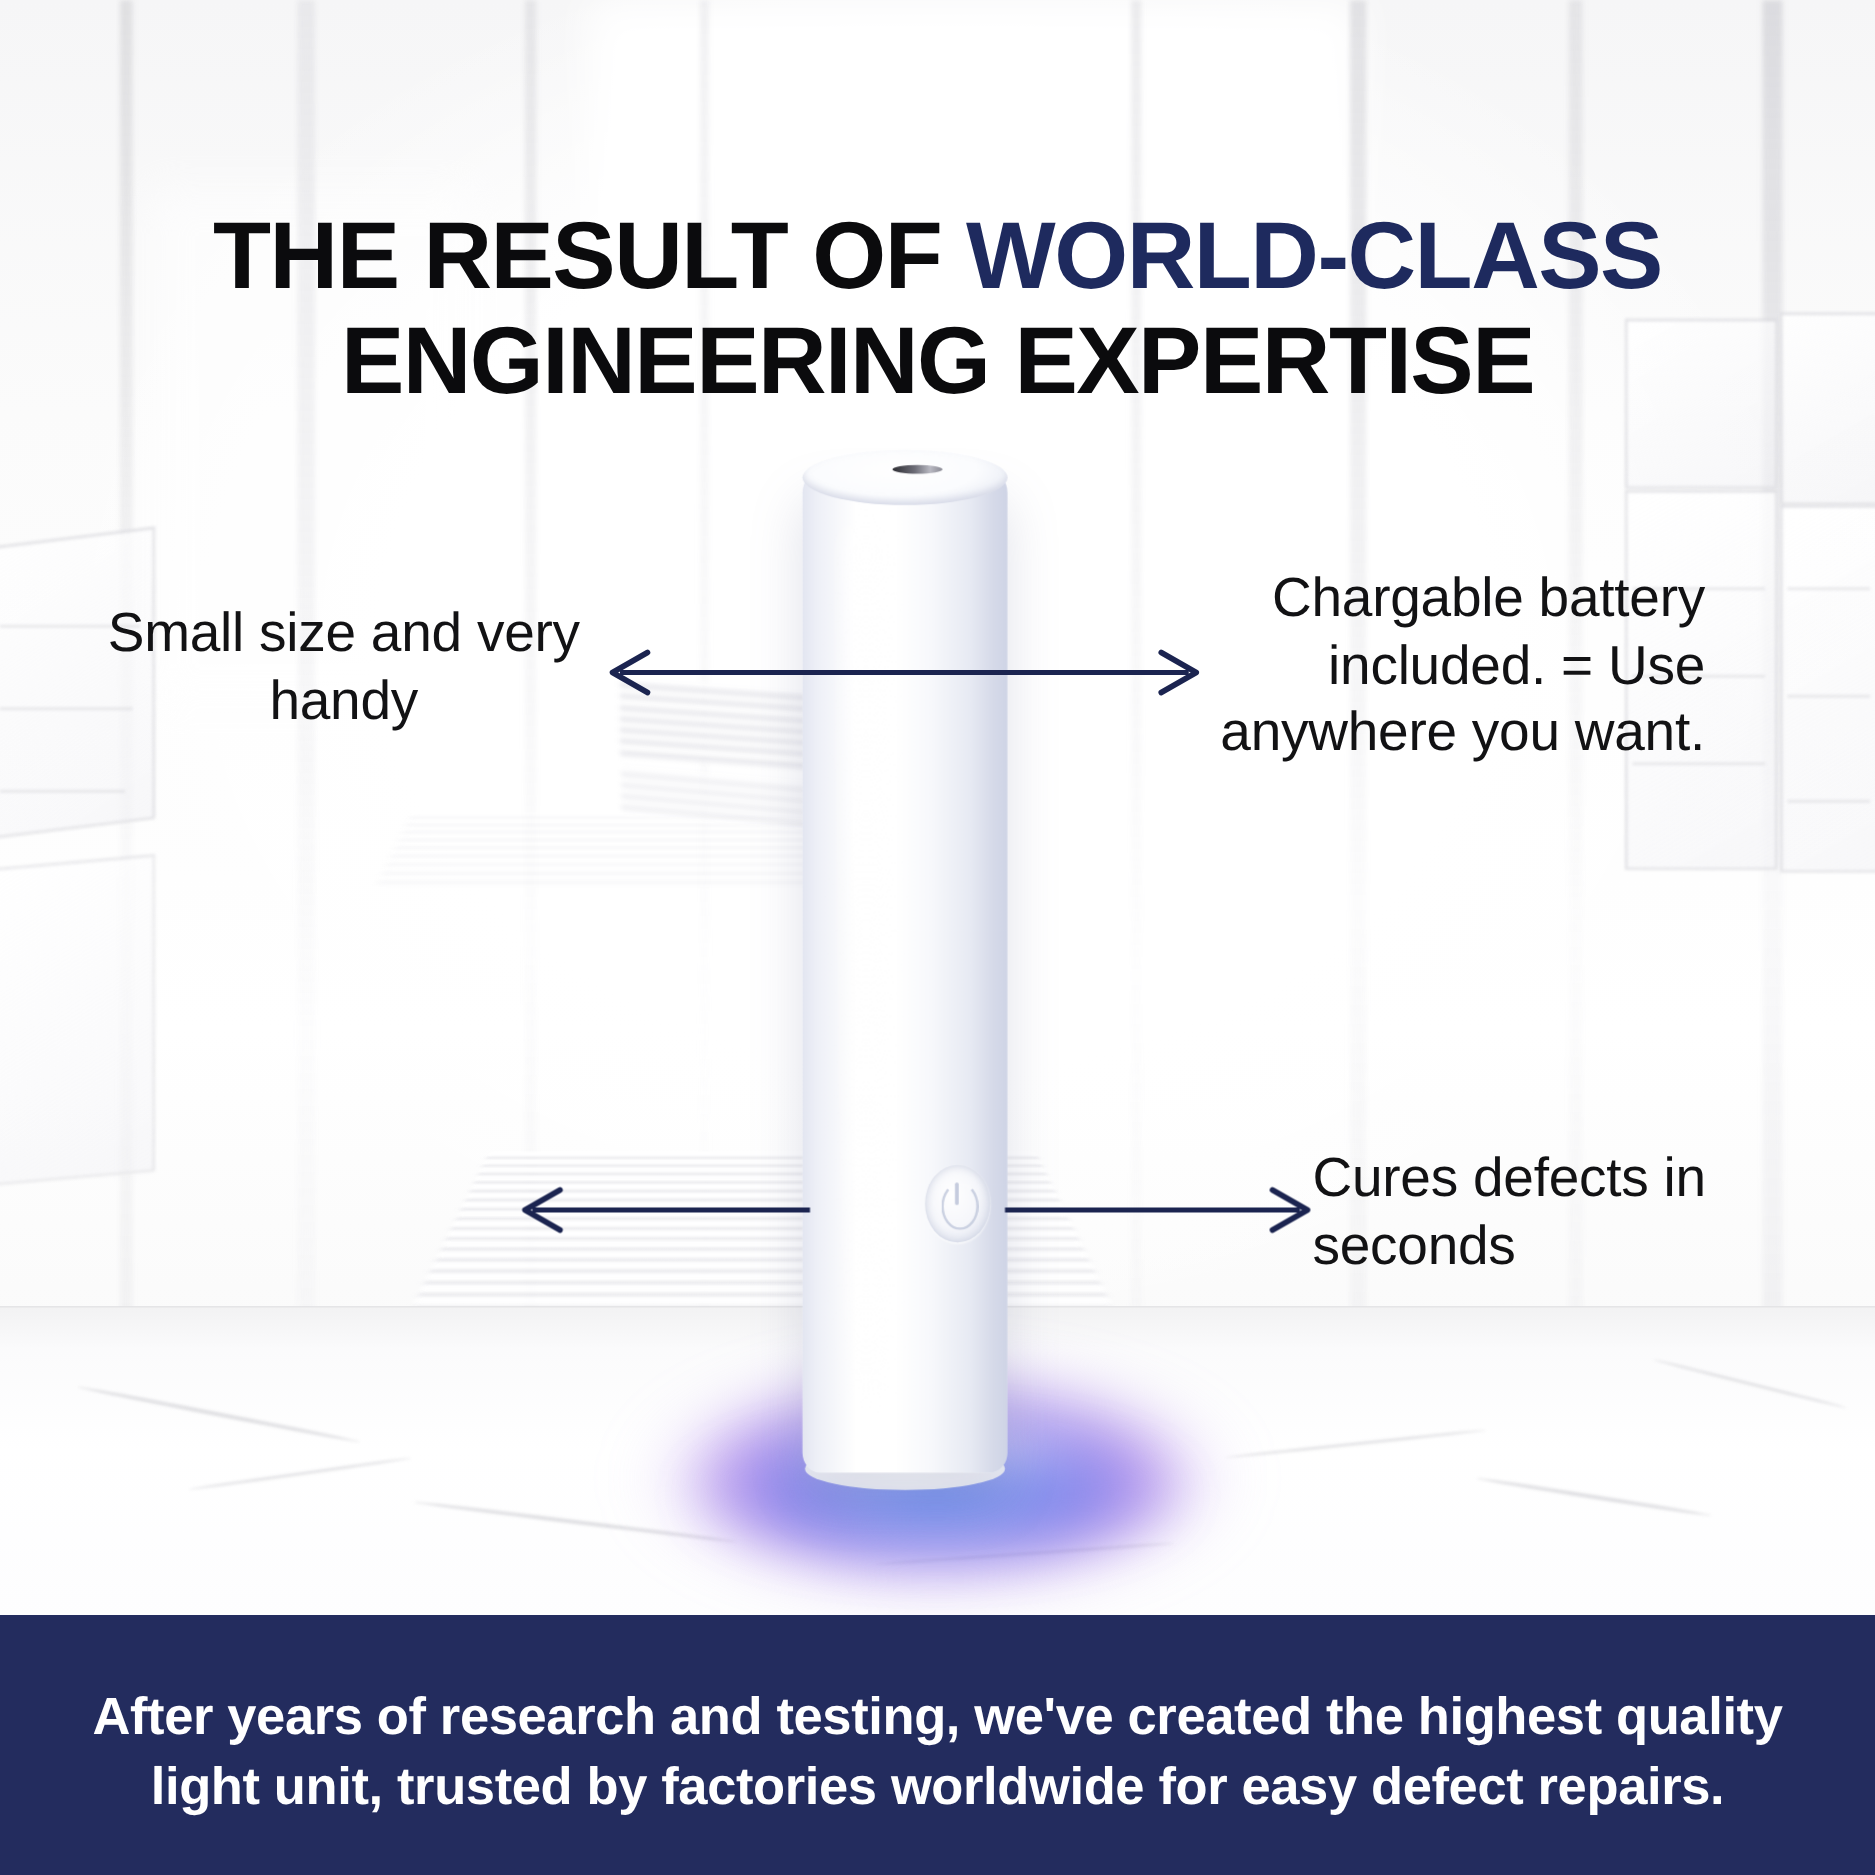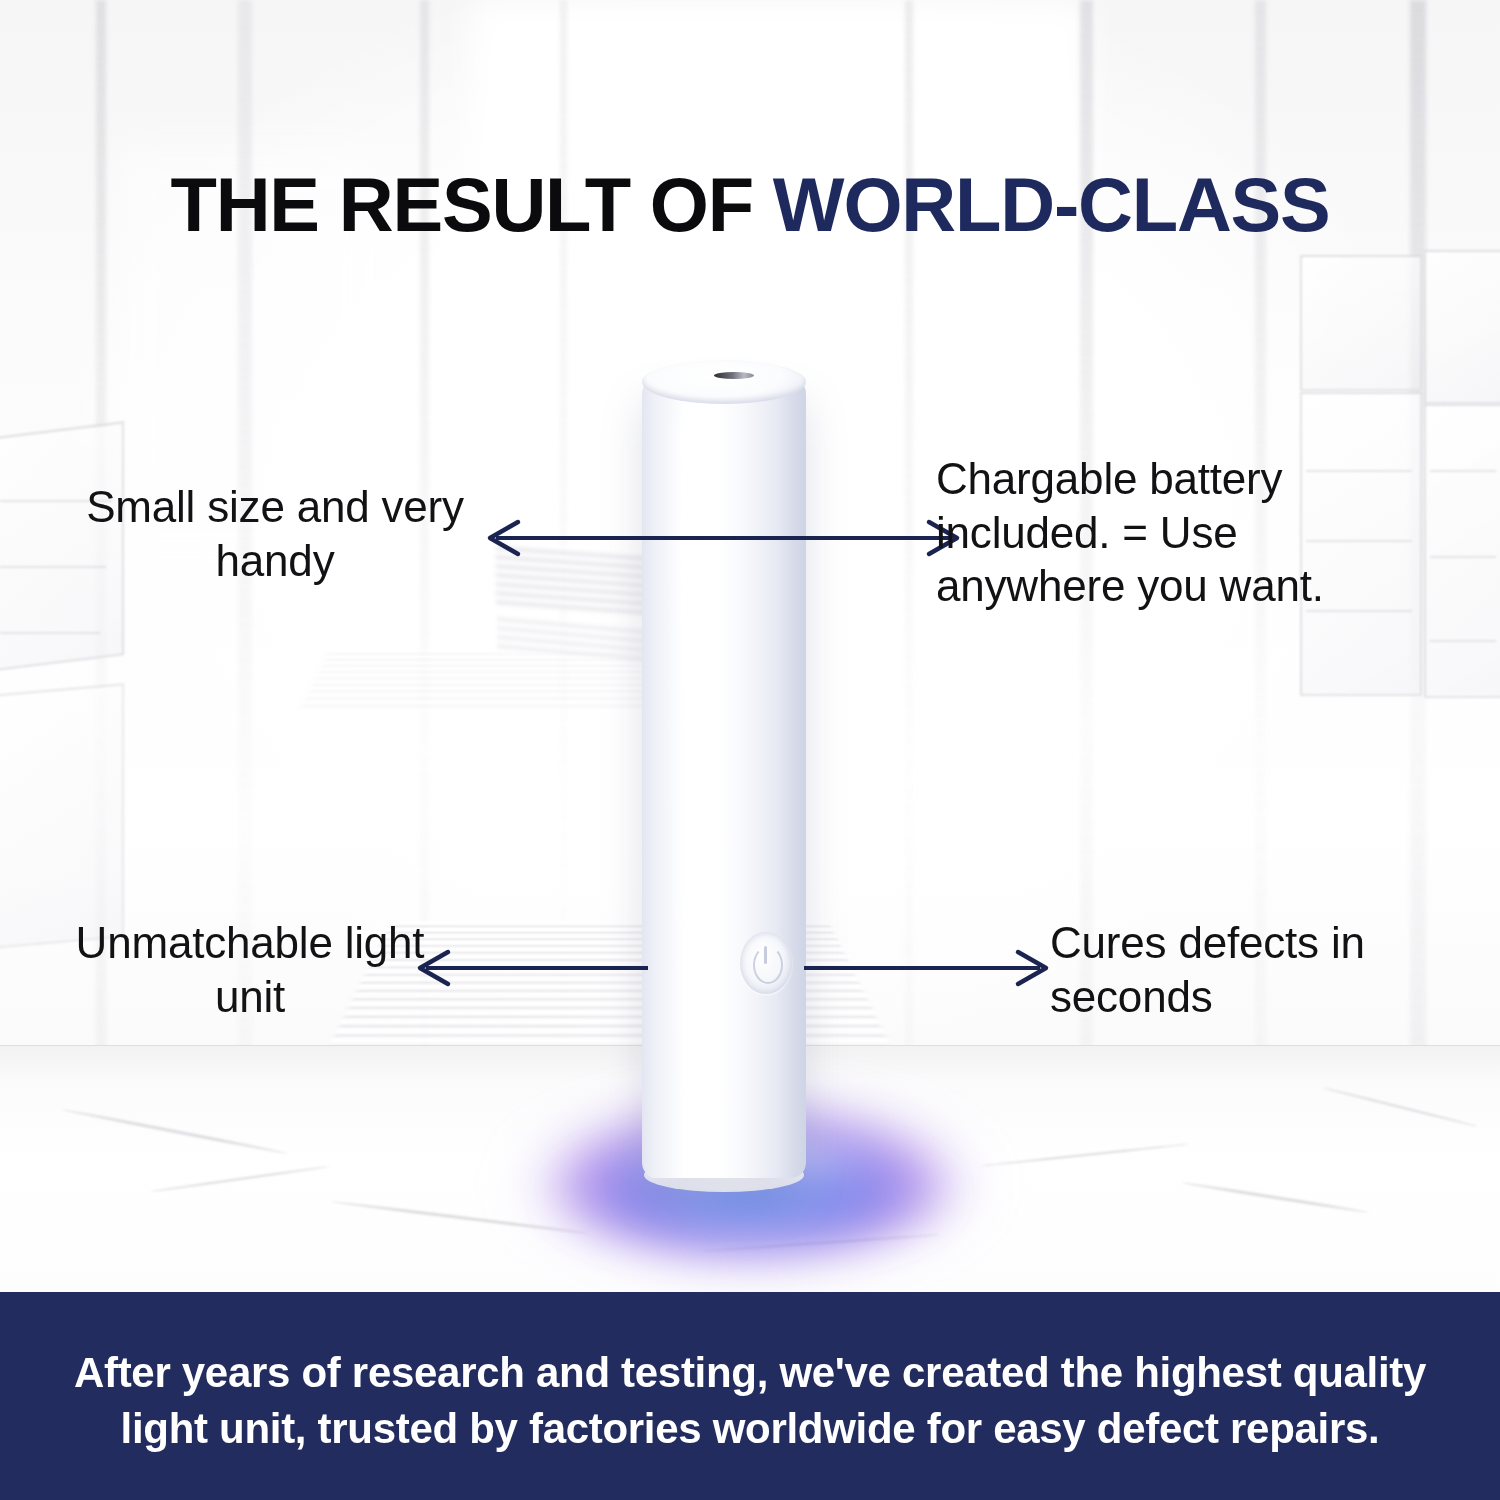--- a/index.html
+++ b/index.html
@@ -167,21 +167,21 @@
 
   
   .callout{
     position:absolute;z-index:8;
     color:#121214;
     font-size:44px;
     line-height:1.22;
     letter-spacing:-.2px;
   }
   .co-tl{left:60px;top:480px;width:430px;text-align:center;}
-  .co-tr{left:936px;top:452px;width:455px;text-align:left;}
+  .co-tr{left:909px;top:452px;width:455px;text-align:right;}
   .co-bl{left:50px;top:916px;width:400px;text-align:center;}
   .co-br{left:1050px;top:916px;width:390px;text-align:left;}
 
   
   .banner{
     position:absolute;left:0;right:0;top:1292px;height:208px;z-index:9;
     background:#232c5e;
     display:flex;align-items:center;justify-content:center;
   }
   .banner-text{
@@ -243,20 +243,21 @@
       <div class="vein" style="left:330px;top:170px;width:260px;height:3px;transform:rotate(7deg);"></div>
       <div class="vein" style="left:980px;top:108px;width:210px;height:2px;transform:rotate(-6deg);"></div>
       <div class="vein" style="left:1180px;top:150px;width:190px;height:3px;transform:rotate(9deg);"></div>
       <div class="vein" style="left:700px;top:196px;width:240px;height:2px;transform:rotate(-4deg);"></div>
       <div class="vein" style="left:1320px;top:60px;width:160px;height:2px;transform:rotate(14deg);"></div>
     </div>
   </div>
 
   <h1 class="headline">
     <span>THE RESULT OF </span><span class="hl-accent">WORLD-CLASS</span><br>
+    <span>ENGINEERING EXPERTISE</span>
   </h1>
 
   <div class="glow"></div>
   <div class="glow-core"></div>
 
   <div class="device-wrap">
     <div class="dev-bottom"></div>
     <div class="dev-body">
       <div class="dev-gloss"></div>
     </div>
@@ -280,20 +281,19 @@
     <polyline points="38,6 10,22 38,38" fill="none" stroke="#1b2450" stroke-width="4.5" stroke-linecap="round" stroke-linejoin="round"></polyline>
   </svg>
 
   <svg class="arrow" style="left:800px;top:946px;" width="256" height="44" viewBox="0 0 256 44">
     <line x1="4" y1="22" x2="240" y2="22" stroke="#1b2450" stroke-width="4"></line>
     <polyline points="218,6 246,22 218,38" fill="none" stroke="#1b2450" stroke-width="4.5" stroke-linecap="round" stroke-linejoin="round"></polyline>
   </svg>
 
   <div class="callout co-tl">Small size and very handy</div>
   <div class="callout co-tr">Chargable battery included. = Use anywhere you want.</div>
-  <div class="callout co-bl">Unmatchable light unit</div>
   <div class="callout co-br">Cures defects in seconds</div>
 
   <div class="banner">
     <div class="banner-text">After years of research and testing, we've created the highest quality light unit, trusted by factories worldwide for easy defect repairs.</div>
   </div>
 
 </div>
 
 </body></html>

